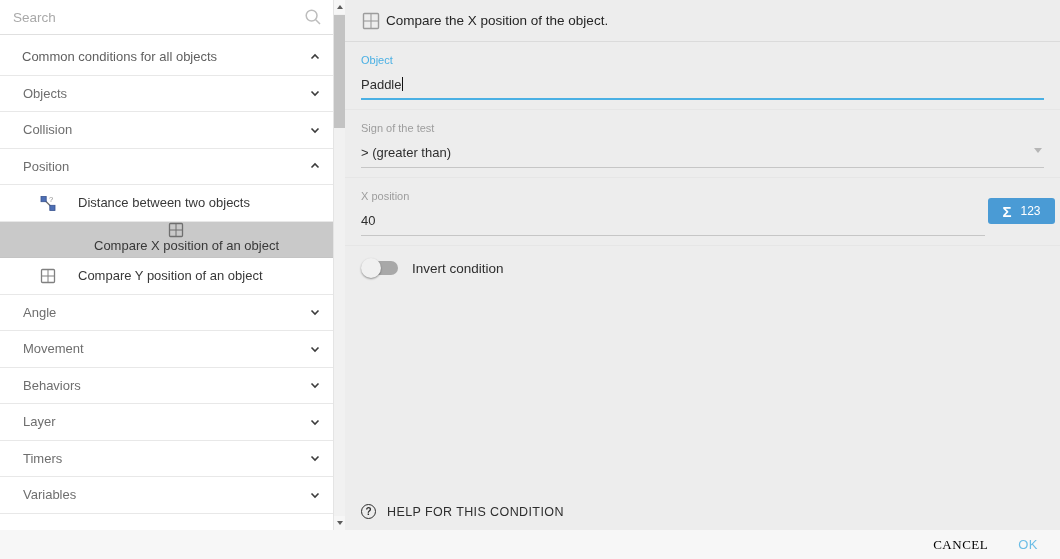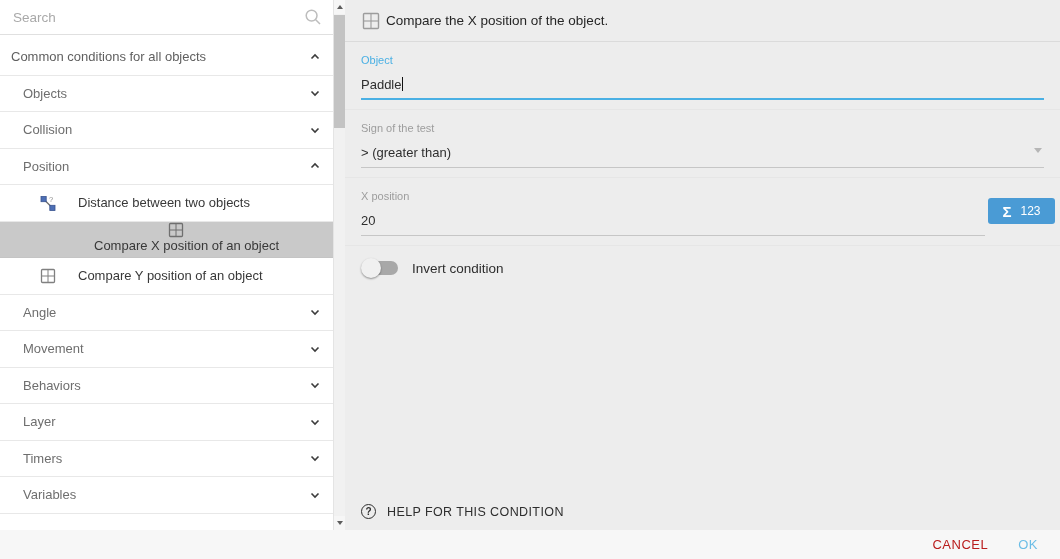--- a/index.html
+++ b/index.html
@@ -9,21 +9,21 @@
   .app{width:1060px;height:559px;display:flex;flex-direction:column;background:#fff;}
   .main{display:flex;height:530px;min-height:0;}
 
   
   .sidebar{width:333px;background:#fff;overflow:hidden;flex:none;}
   .search-row{height:35px;border-bottom:1px solid #e0e0e0;display:flex;align-items:center;padding:0 11px;}
   .search-input{flex:1;border:none;outline:none;font-size:13.5px;color:#333;background:transparent;font-family:"Liberation Sans",sans-serif;}
   .search-input::placeholder{color:#a9a9a9;}
   .list{margin-top:4px;}
   .row{height:36.5px;border-bottom:1px solid #e8e8e8;display:flex;align-items:center;font-size:13px;position:relative;cursor:pointer;background:#fff;}
-  .row-root{padding-left:11px;color:#5f5f5f;}
+  .row-root{padding-left:22px;color:#5f5f5f;}
   .row-cat{padding-left:23px;color:#6e6e6e;}
   .row-leaf{padding-left:40px;color:#383838;}
   .row-leaf .leaf-icon{width:16px;height:16px;margin-right:22px;flex:none;}
   .row .chev{position:absolute;right:12px;top:50%;margin-top:-6px;width:12px;height:12px;}
   .row.selected{background:#c9c9c9;border-bottom-color:#c4c4c4;flex-direction:column;}
   .row-partial{height:16px;border-bottom:none;}
 
   
   .sb{width:12px;flex:none;background:#f1f1f1;border-left:1px solid #e4e4e4;position:relative;}
   .sb-btn{position:absolute;left:0;width:11px;height:14px;display:flex;align-items:center;justify-content:center;background:#f6f6f6;cursor:pointer;}
@@ -58,21 +58,21 @@
   .toggle-knob{position:absolute;left:0;top:0;width:20px;height:20px;border-radius:50%;background:#f0f0f0;box-shadow:0 1px 2px rgba(0,0,0,0.4);}
   .toggle-label{font-size:13.5px;color:#2e2e2e;}
 
   .help{position:absolute;left:16px;bottom:9px;display:flex;align-items:center;gap:11px;cursor:pointer;background:none;border:none;padding:2px 4px 2px 0;font-family:"Liberation Sans",sans-serif;}
   .help-icon{width:15px;height:15px;border:1.5px solid #2e2e2e;border-radius:50%;display:flex;align-items:center;justify-content:center;font-size:10px;font-weight:bold;color:#2e2e2e;flex:none;}
   .help-label{font-size:12.5px;color:#2e2e2e;letter-spacing:0.4px;}
 
   
   .footer{height:29px;background:#f7f7f7;display:flex;align-items:center;justify-content:flex-end;padding-right:12px;}
   .btn-text{background:none;border:none;font-size:13px;letter-spacing:0.5px;cursor:pointer;padding:3px 10px;font-family:"Liberation Sans",sans-serif;}
-  .btn-cancel{color:#b91c1c;margin-right:10px;}
+  .btn-cancel{color:#000000;margin-right:10px;font-family:Liberation Serif, serif;}
   .btn-ok{color:#6bbde6;}
 
   svg{display:block;}
 </style>
 </head>
 <body>
 
 <div class="app">
   <div class="main">
 
@@ -248,21 +248,21 @@
 
       <div class="field">
         <div class="field-label">Sign of the test</div>
         <div class="field-value">&gt; (greater than)</div>
         <div class="underline gray"></div>
         <div class="select-caret"></div>
       </div>
 
       <div class="field">
         <div class="field-label">X position</div>
-        <div class="field-value">20</div>
+        <div class="field-value">40</div>
         <div class="underline gray short"></div>
         <button class="expr-btn">
           <span class="expr-sigma">Σ</span>
           <span class="expr-123">123</span>
         </button>
       </div>
 
       <div class="toggle-row">
         <div class="toggle">
           <div class="toggle-track"></div>

